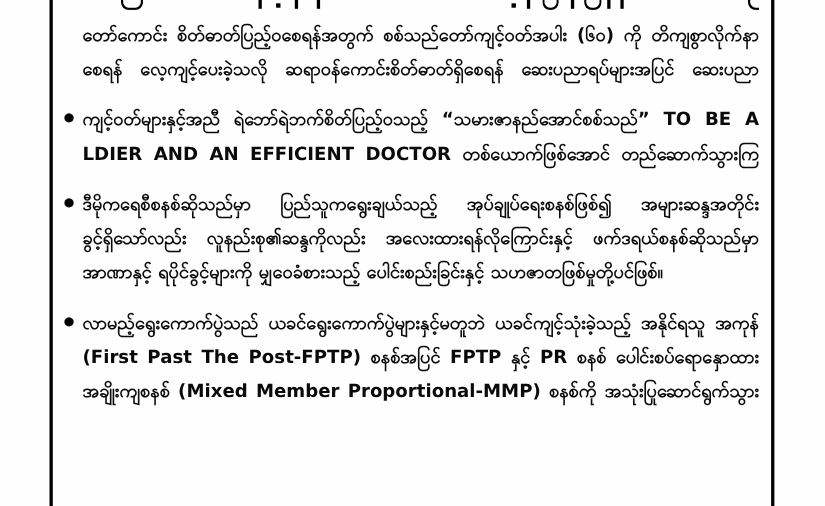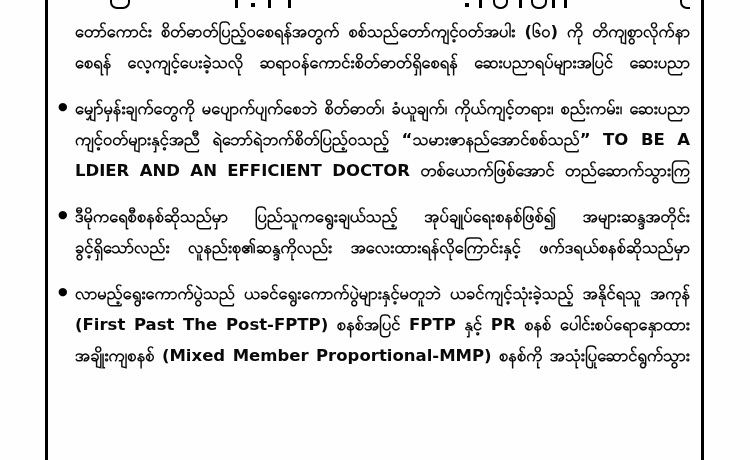--- a/index.html
+++ b/index.html
@@ -94,31 +94,31 @@
   <div class="content">
 
     <div class="block">
       <div class="line">တော်ကောင်း စိတ်ဓာတ်ပြည့်ဝစေရန်အတွက် စစ်သည်တော်ကျင့်ဝတ်အပါး (၆၀) ကို တိကျစွာလိုက်နာတတ်</div>
       <div class="line">စေရန် လေ့ကျင့်ပေးခဲ့သလို ဆရာဝန်ကောင်းစိတ်ဓာတ်ရှိစေရန် ဆေးပညာရပ်များအပြင် ဆေးပညာကျင့်ဝတ်</div>
     </div>
 
     <div class="block bullet-item">
       <span class="bullet-dot">●</span>
       <div class="bullet-text">
-        <div class="line">မျှော်မှန်းချက်တွေကို မပျောက်ပျက်စေဘဲ စိတ်ဓာတ်၊ ခံယူချက်၊ ကိုယ်ကျင့်တရား၊ စည်းကမ်း၊ ဆေးပညာ</div>
         <div class="line">ကျင့်ဝတ်များနှင့်အညီ ရဲဘော်ရဲဘက်စိတ်ပြည့်ဝသည့် “သမားဇာနည်အောင်စစ်သည်” TO BE A GOOD SO</div>
         <div class="line last">LDIER AND AN EFFICIENT DOCTOR တစ်ယောက်ဖြစ်အောင် တည်ဆောက်သွားကြရန်လို။</div>
       </div>
     </div>
 
     <div class="block bullet-item">
       <span class="bullet-dot">●</span>
       <div class="bullet-text">
         <div class="line">ဒီမိုကရေစီစနစ်ဆိုသည်မှာ ပြည်သူကရွေးချယ်သည့် အုပ်ချုပ်ရေးစနစ်ဖြစ်၍ အများဆန္ဒအတိုင်း ဆောင်ရွက်</div>
         <div class="line">ခွင့်ရှိသော်လည်း လူနည်းစု၏ဆန္ဒကိုလည်း အလေးထားရန်လိုကြောင်းနှင့် ဖက်ဒရယ်စနစ်ဆိုသည်မှာ လုပ်ပိုင်ခွင့်</div>
+        <div class="line last">အာဏာနှင့် ရပိုင်ခွင့်များကို မျှဝေခံစားသည့် ပေါင်းစည်းခြင်းနှင့် သဟဇာတဖြစ်မှုတို့ပင်ဖြစ်။</div>
       </div>
     </div>
 
     <div class="block bullet-item">
       <span class="bullet-dot">●</span>
       <div class="bullet-text">
         <div class="line">လာမည့်ရွေးကောက်ပွဲသည် ယခင်ရွေးကောက်ပွဲများနှင့်မတူဘဲ ယခင်ကျင့်သုံးခဲ့သည့် အနိုင်ရသူ အကုန်ယူ</div>
         <div class="line">(First Past The Post-FPTP) စနစ်အပြင် FPTP နှင့် PR စနစ် ပေါင်းစပ်ရောနှောထားသည့် ကိုယ်စားလှယ်</div>
         <div class="line last">အချိုးကျစနစ် (Mixed Member Proportional-MMP) စနစ်ကို အသုံးပြုဆောင်ရွက်သွားမည်ဖြစ်ပြီး</div>
       </div>

